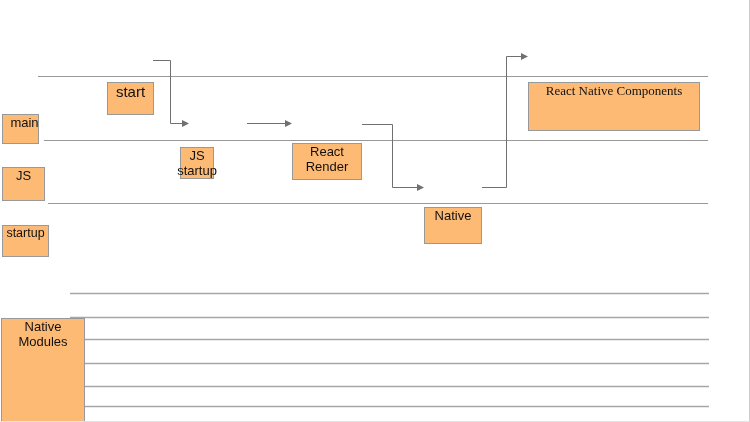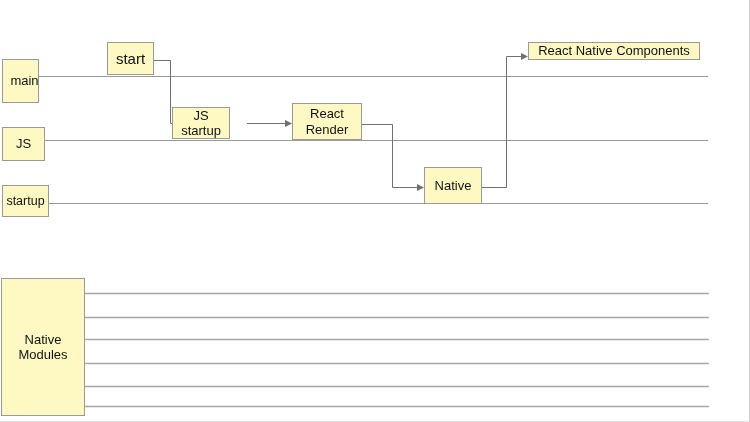--- a/index.html
+++ b/index.html
@@ -20,43 +20,44 @@
   }
   #wires {
     position: absolute;
     left: 0; top: 0;
     width: 750px; height: 422px;
     z-index: 1;
   }
   .box {
     position: absolute;
     box-sizing: border-box;
-    background: #fef9c3;
+    background: #fdba74;
     border: 1px solid #999999;
     color: #111111;
     display: flex;
-    align-items: center;
+    align-items: flex-start;
     justify-content: center;
     text-align: center;
     font-size: 13px;
     line-height: 1.18;
     z-index: 2;
     white-space: normal;
+    margin-top: 40px;
   }
   
-  .box.lane-main   { left: 2px;  top: 59px;  width: 37px; height: 44px; padding-left: 8px; }
+  .box.lane-main   { left: 2px;  top: 74px;  width: 37px; height: 30px; padding-left: 8px; }
   .box.lane-js     { left: 2px;  top: 127px; width: 43px; height: 34px; }
   .box.lane-shadow { left: 2px;  top: 185px; width: 47px; height: 32px; font-size: 12.5px; }
   .box.lane-native { left: 1px;  top: 278px; width: 84px; height: 138px; }
   
   .box.node-start  { left: 107px; top: 42px;  width: 47px;  height: 33px; font-size: 15px; }
-  .box.node-jsstartup { left: 172px; top: 107px; width: 58px; height: 32px; }
+  .box.node-jsstartup { left: 180px; top: 107px; width: 34px; height: 32px; }
   .box.node-reactrender { left: 292px; top: 103px; width: 70px; height: 37px; }
   .box.node-layout { left: 424px; top: 167px; width: 58px;  height: 37px; }
-  .box.node-rnc    { left: 528px; top: 42px;  width: 172px; height: 18px; }
+  .box.node-rnc    { left: 528px; top: 42px;  width: 172px; height: 49px; font-family: Liberation Serif, serif; }
 </style>
 </head>
 <body>
 
 <div id="stage">
 
   <svg id="wires" viewBox="0 0 750 422" xmlns="http://www.w3.org/2000/svg">
     <defs>
       <marker id="arrow" markerWidth="7" markerHeight="7" refX="1" refY="3.5" orient="auto">
         <path d="M0,0 L7,3.5 L0,7 Z" fill="#707070"></path>

